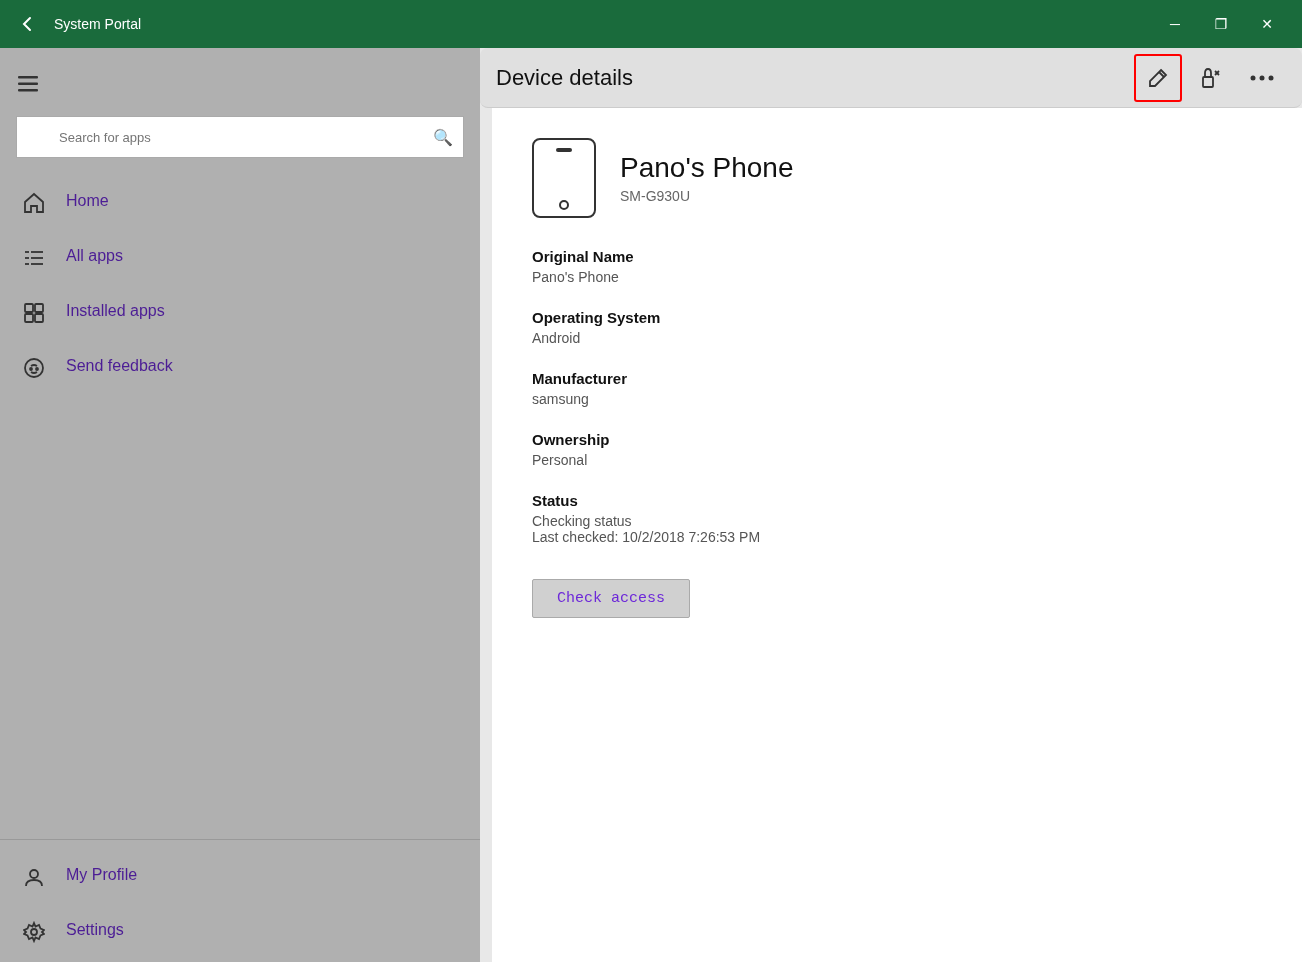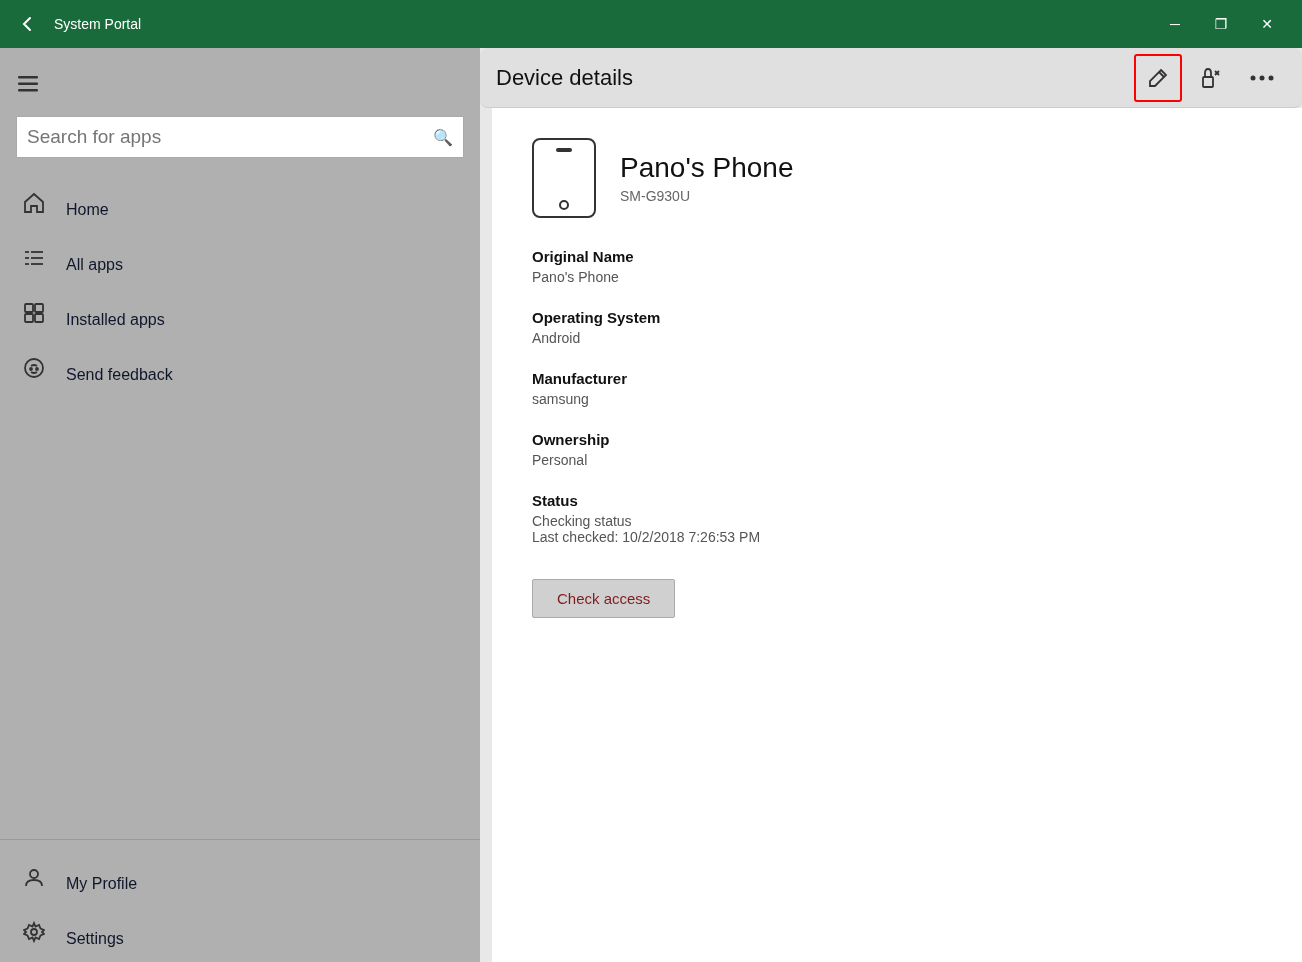--- a/index.html
+++ b/index.html
@@ -62,34 +62,34 @@
       margin: 0 16px 20px 16px;
       display: flex;
       align-items: center;
       background: white;
       border: 1px solid #aaa;
       height: 42px;
       padding: 0 10px;
     }
     .search-box input {
       border: none; outline: none; flex: 1;
-      font-size: 19px; background: transparent; color: #333;
+      font-size: 13px; background: transparent; color: #333; margin-left: 32px;
     }
     .search-icon-btn {
       cursor: pointer; color: #555; font-size: 16px;
     }
 
     .nav-item {
       display: flex;
-      align-items: flex-end;
+      align-items: flex-start;
       padding: 14px 20px;
       cursor: pointer;
       gap: 18px;
       font-size: 16px;
-      color: #0f172a;
+      color: #4c1d95;
     }
     .nav-icon { font-size: 20px; width: 28px; text-align: center; }
 
     .sidebar-spacer { flex: 1; }
 
     .sidebar-bottom {
       border-top: 1px solid #999;
       padding-top: 12px;
     }
 
@@ -184,23 +184,24 @@
       font-size: 14px;
       color: #555;
     }
 
     .check-access-btn {
       margin-top: 10px;
       padding: 10px 24px;
       background: #d0d0d0;
       border: 1px solid #aaa;
       font-size: 15px;
-      color: #7f1d1d;
+      color: #6d28d9;
       cursor: pointer;
       border-radius: 2px;
+      font-family: Liberation Mono, monospace;
     }
   </style>
 </head>
 <body>
 
 <div class="titlebar">
   <div class="titlebar-back">
     <svg width="16" height="16" viewBox="0 0 16 16" fill="white">
       <path d="M10 2 L4 8 L10 14" stroke="white" stroke-width="2" fill="none" stroke-linecap="round"></path>
     </svg>

